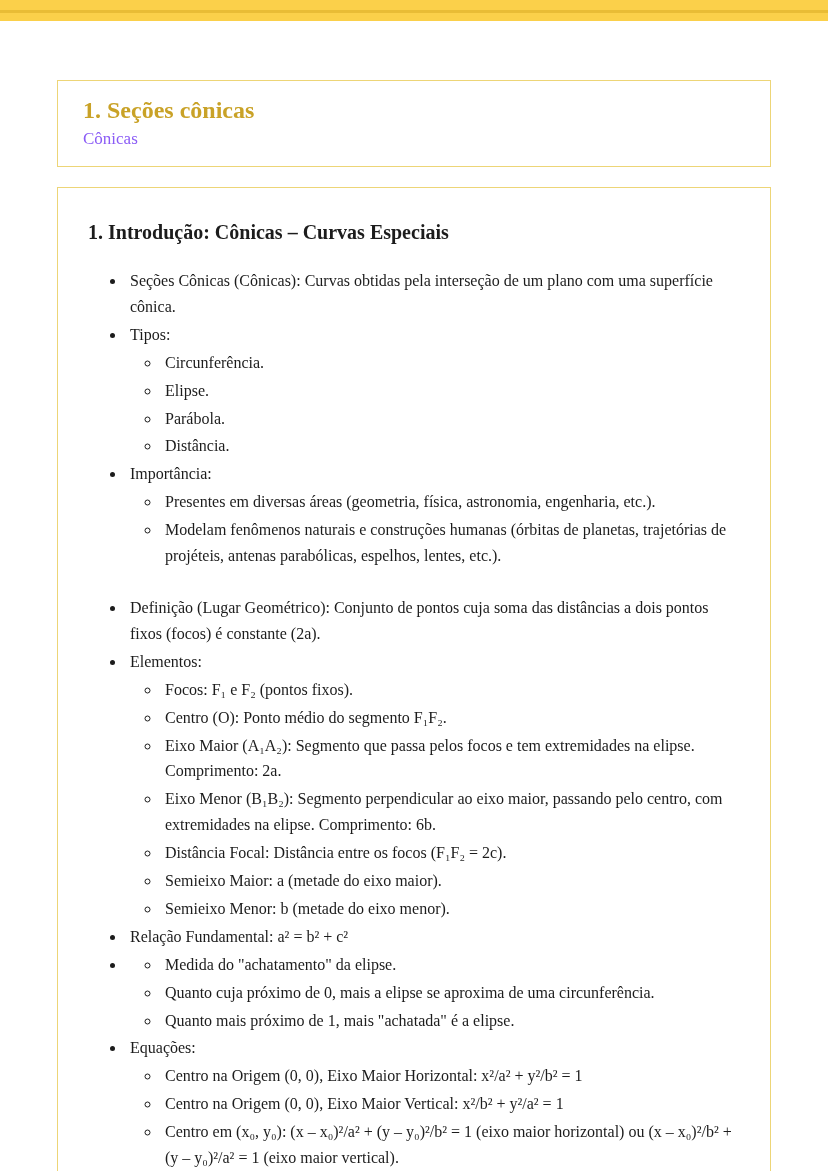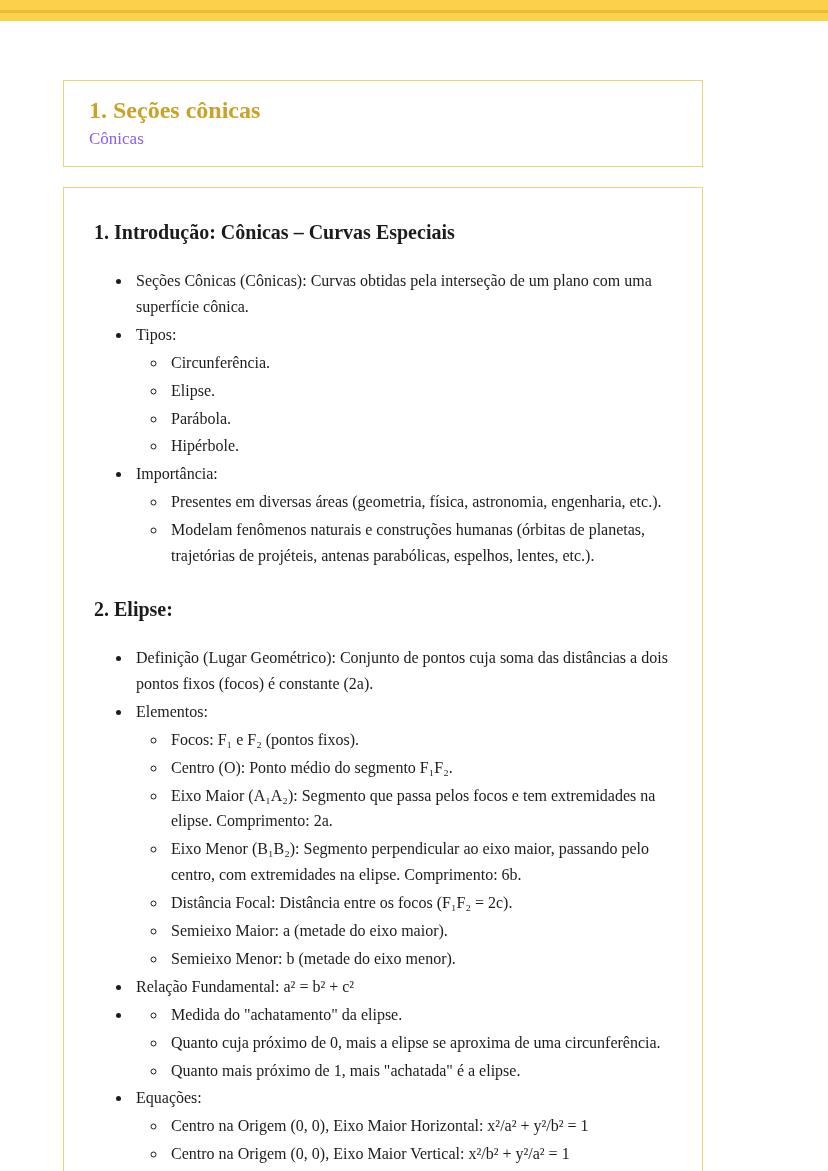--- a/index.html
+++ b/index.html
@@ -19,22 +19,22 @@
     background: var(--accent, #FBD04A);
   }
   .top-bar-line {
     position: absolute;
     top: 10px; left: 0;
     width: 100%; height: 3px;
     background: var(--accent-line, #E9BC35);
   }
   .card {
     position: absolute;
-    left: 63px;
-    width: 640px;
+    left: 57px;
+    width: 714px;
     background: #ffffff;
     border: 1px solid var(--box-border, #EDD577);
   }
   .title-card {
     top: 80px;
     padding: 15px 25px 17px 25px;
   }
   .page-title {
     font-size: 24px;
     font-weight: bold;
@@ -93,28 +93,27 @@
 
 <div class="card content-card">
   <div id="content-root">
       <p class="doc-heading">1. Introdução: Cônicas – Curvas Especiais</p>
       <ul class="lvl1">
         <li><span>Seções Cônicas (Cônicas): Curvas obtidas pela interseção de um plano com uma superfície cônica.</span></li>
         <li><span>Tipos:</span><ul class="lvl2">
             <li><span>Circunferência.</span></li>
             <li><span>Elipse.</span></li>
             <li><span>Parábola.</span></li>
-            <li><span>Hipérbole.</span></li>
+            <li><span>Distância.</span></li>
           </ul></li>
         <li><span>Importância:</span><ul class="lvl2">
             <li><span>Presentes em diversas áreas (geometria, física, astronomia, engenharia, etc.).</span></li>
             <li><span>Modelam fenômenos naturais e construções humanas (órbitas de planetas, trajetórias de projéteis, antenas parabólicas, espelhos, lentes, etc.).</span></li>
           </ul></li>
       </ul>
-      <p class="doc-heading">2. Elipse:</p>
       <ul class="lvl1">
         <li><span>Definição (Lugar Geométrico): Conjunto de pontos cuja soma das distâncias a dois pontos fixos (focos) é constante (2a).</span></li>
         <li><span>Elementos:</span><ul class="lvl2">
             <li><span>Focos: F₁ e F₂ (pontos fixos).</span></li>
             <li><span>Centro (O): Ponto médio do segmento F₁F₂.</span></li>
             <li><span>Eixo Maior (A₁A₂): Segmento que passa pelos focos e tem extremidades na elipse. Comprimento: 2a.</span></li>
             <li><span>Eixo Menor (B₁B₂): Segmento perpendicular ao eixo maior, passando pelo centro, com extremidades na elipse. Comprimento: 6b.</span></li>
             <li><span>Distância Focal: Distância entre os focos (F₁F₂ = 2c).</span></li>
             <li><span>Semieixo Maior: a (metade do eixo maior).</span></li>
             <li><span>Semieixo Menor: b (metade do eixo menor).</span></li>

